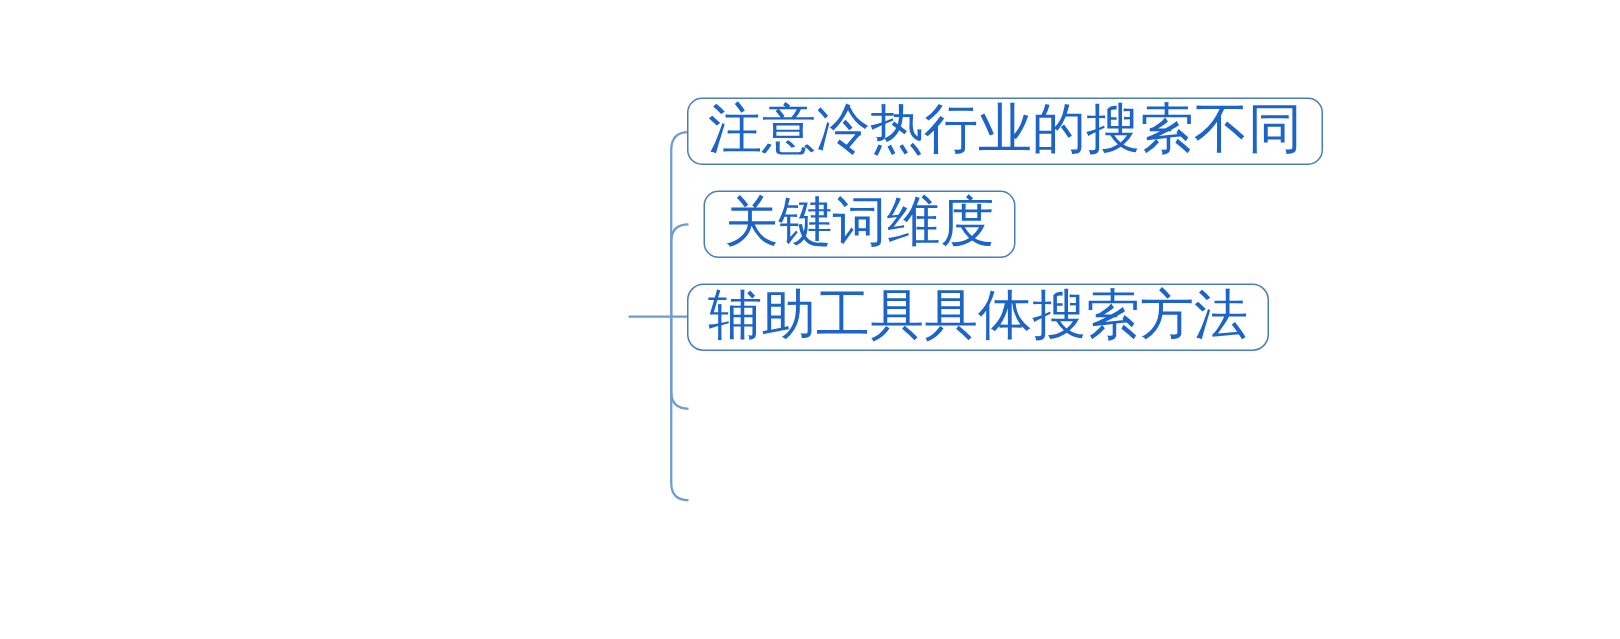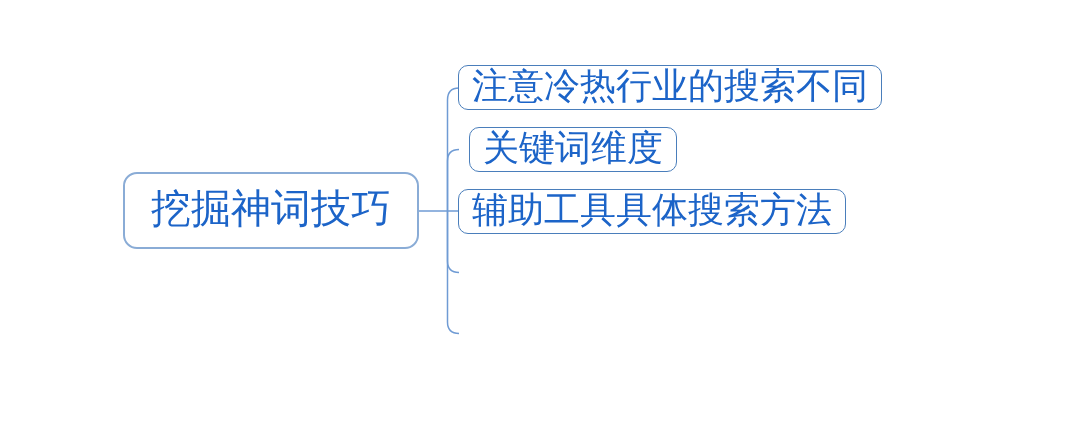--- a/index.html
+++ b/index.html
@@ -74,31 +74,28 @@
 <div class="canvas">
 
   <svg class="connectors" viewBox="0 0 1080 426" xmlns="http://www.w3.org/2000/svg">
     <path d="M419 211 H458"></path>
     <path d="M447.5 211 V100 Q447.5 88 459 88 L459 88"></path>
     <path d="M447.5 211 V161 Q447.5 149.5 459 149.5 L459 149.5"></path>
     <path d="M447.5 211 V261 Q447.5 272.5 459 272.5 L459 272.5"></path>
     <path d="M447.5 211 V322 Q447.5 333.5 459 333.5 L459 333.5"></path>
   </svg>
 
-  <div class="node root-node" style="left:123px; top:172px;">
-    <span class="label">挖掘神词技巧</span>
-  </div>
 
   <div class="node child-node" style="left:458px; top:65px;">
     <span class="label">注意冷热行业的搜索不同</span>
   </div>
 
   <div class="node child-node" style="left:434px; top:127px;margin-left:35px;">
     <span class="label">关键词维度</span>
   </div>
 
-  <div class="node child-node" style="left:458px; top:189px;">
+  <div class="node child-node" style="left:458px; top:189px;border-radius:11px;">
     <span class="label">辅助工具具体搜索方法</span>
   </div>
 
 
 
 </div>
 
 </body></html>

